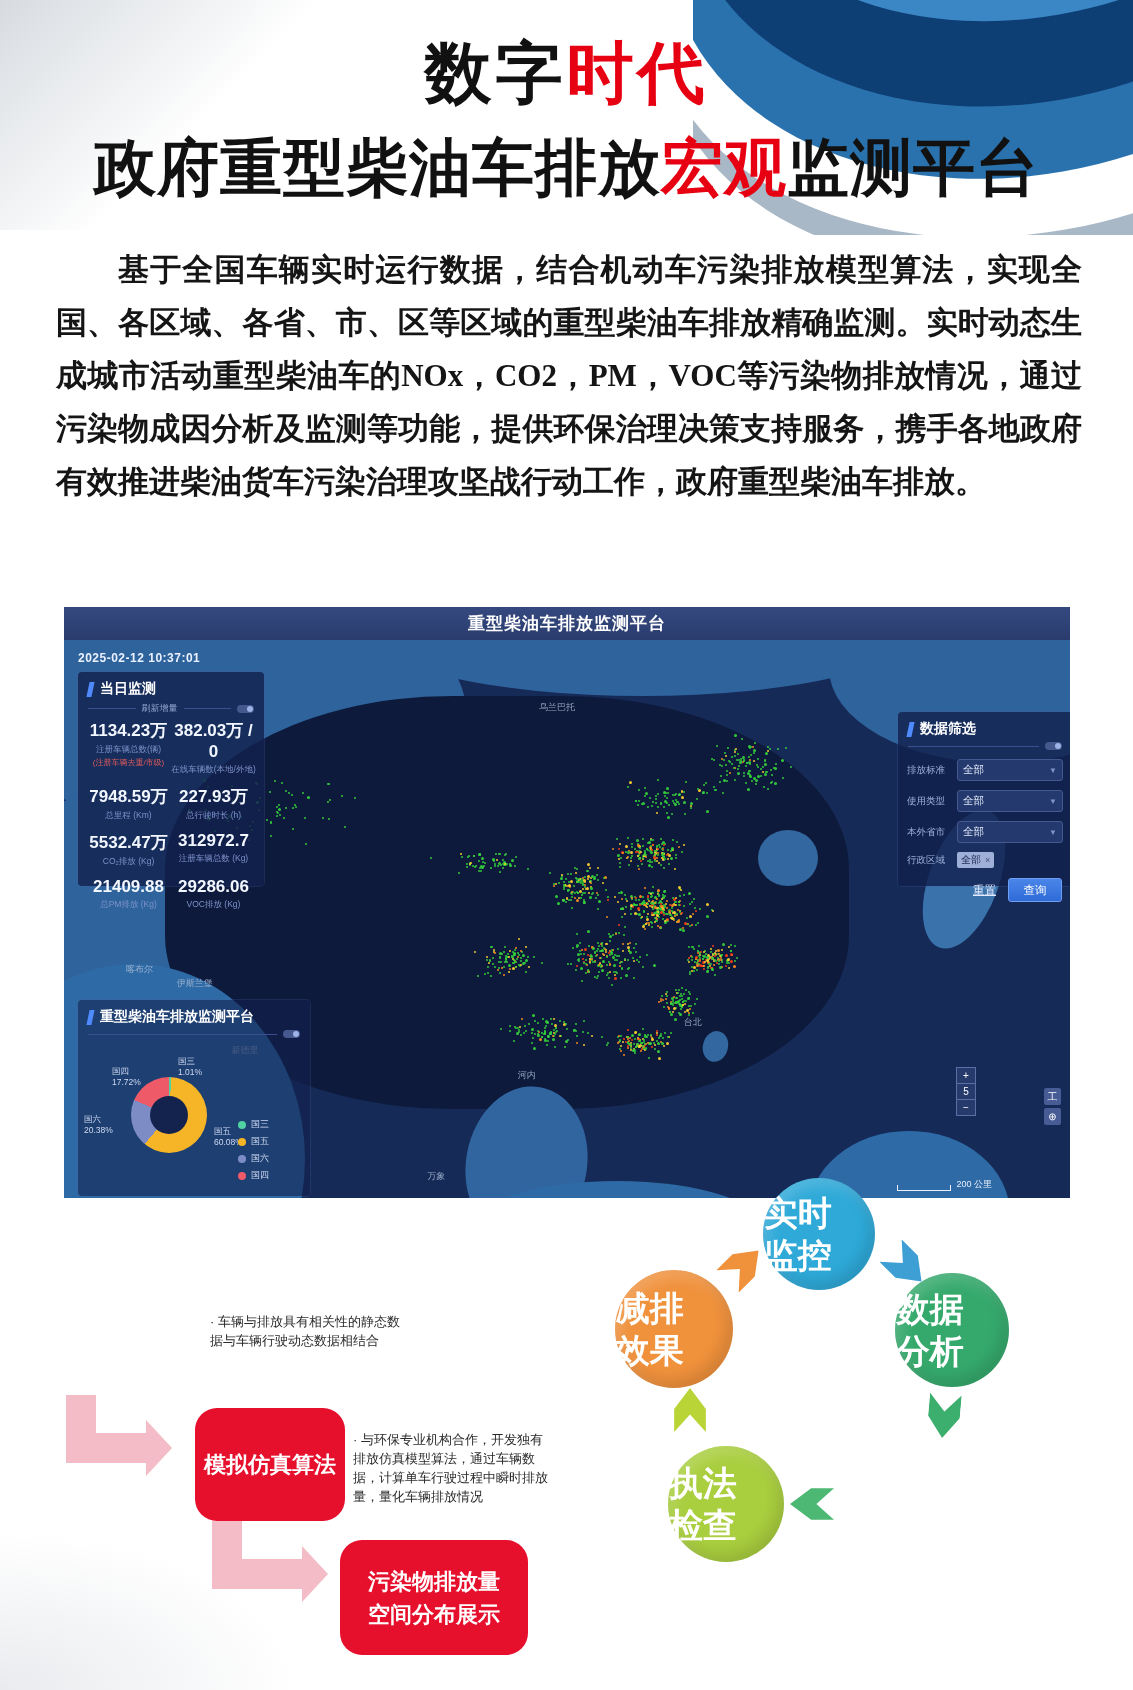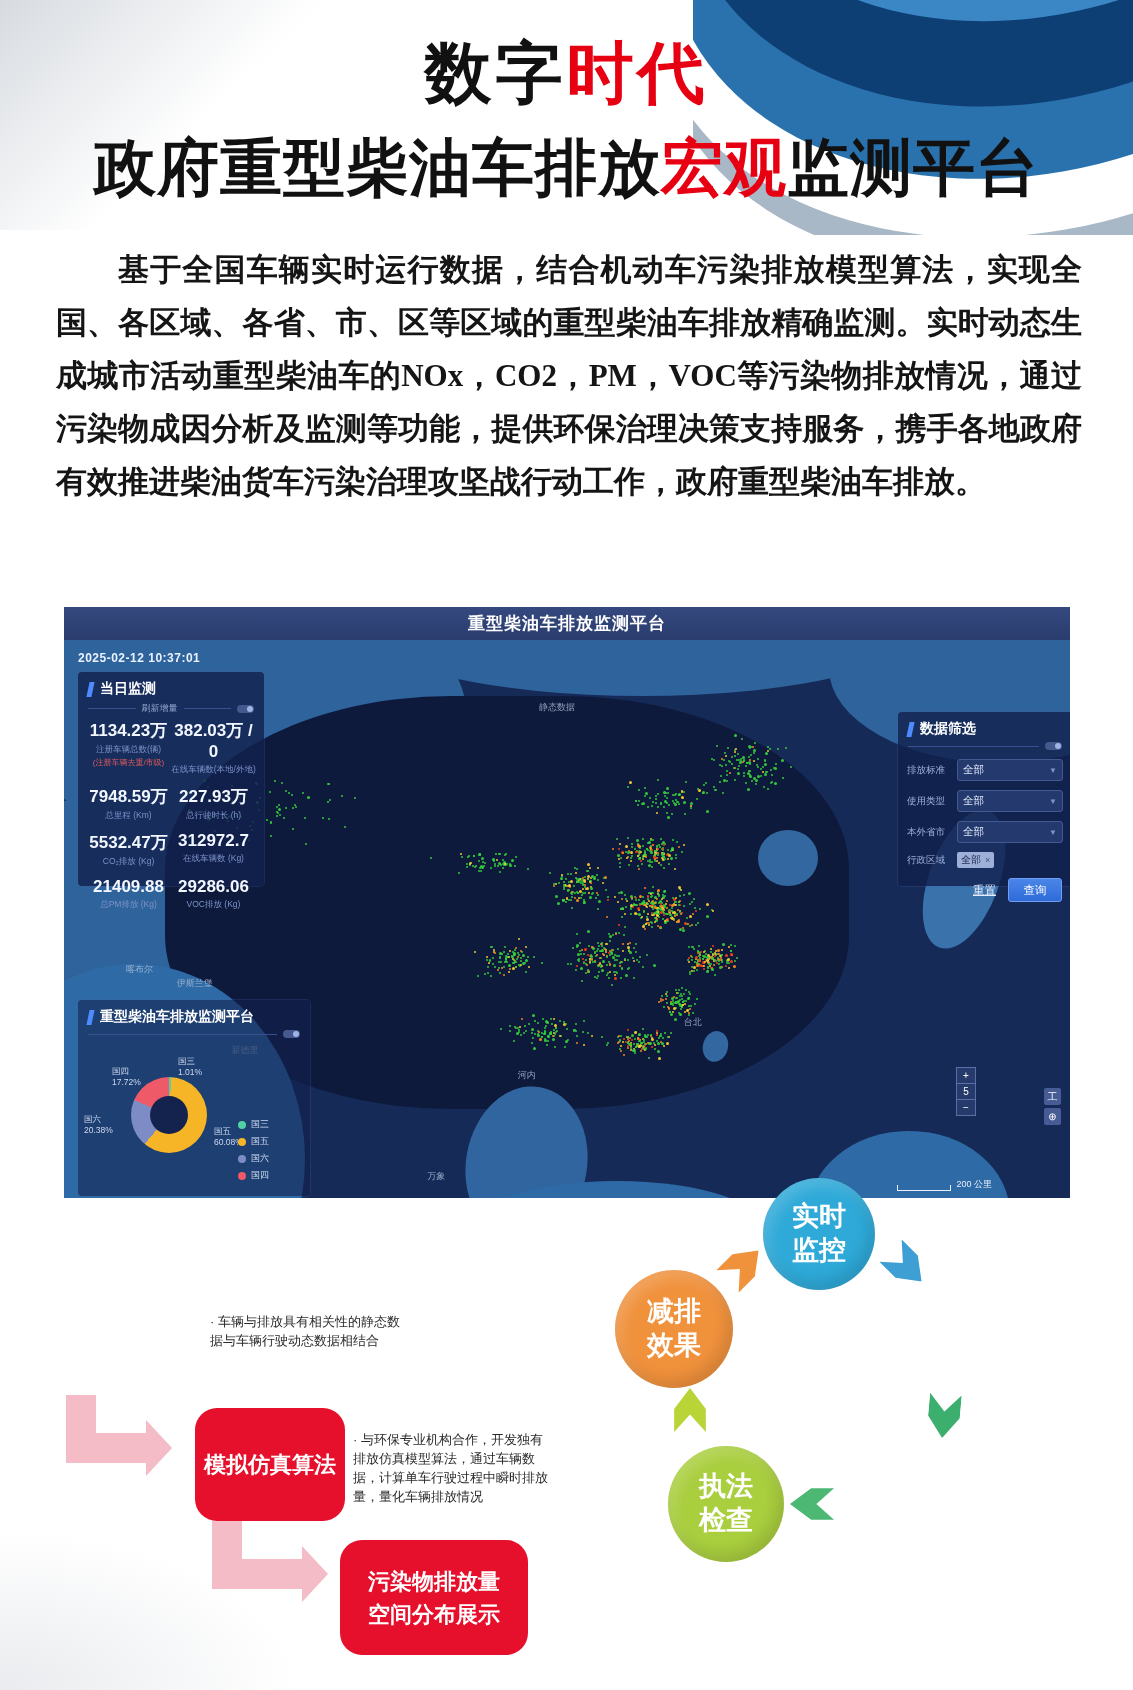--- a/index.html
+++ b/index.html
@@ -98,22 +98,22 @@
   .fb3{left:340px;top:1540px;width:152px;height:115px;font-size:22px;padding:0 18px;}
   .fnote{position:absolute;color:#2b2b2b;font-size:13px;line-height:19px;}
   .fnote::before{content:"· ";}
   .fn1{left:210px;top:1312px;width:190px;}
   .fn2{left:353px;top:1430px;width:195px;}
   .fn3{left:502px;top:1568px;width:155px;}
   .pav,.pah{position:absolute;background:#f3bcc6;}
   .pahead{position:absolute;width:0;height:0;border-top:28px solid transparent;border-bottom:28px solid transparent;
      border-left:26px solid #f3bcc6;}
   
-  .cyc{position:absolute;border-radius:50%;color:#fff;display:flex;align-items:center;justify-content:center;
-     text-align:center;font-weight:bold;font-size:27px;line-height:1.25;
+  .cyc{position:absolute;border-radius:50%;color:#fff;display:flex;align-items:center;justify-content:flex-start;
+     text-align:center;font-weight:bold;font-size:34px;line-height:1.25;
      box-shadow:inset -6px -8px 14px rgba(0,0,0,.12), inset 6px 8px 14px rgba(255,255,255,.18);}
   .cyc span{width:2.05em;word-break:break-all;display:inline-block;}
   .carrow{position:absolute;width:44px;height:36px;
      clip-path:polygon(0 6%,52% 6%,100% 50%,52% 94%,0 94%,40% 50%);}
 </style>
 </head>
 <body>
 
 <div class="poster">
 
@@ -1665,21 +1665,21 @@
           <span style="left: 61.49%; top: 27.09%; width: 2px; height: 2px; background: rgb(53, 210, 60); opacity: 0.95;"></span>
           <span style="left: 56.72%; top: 28.7%; width: 2px; height: 2px; background: rgb(53, 210, 60); opacity: 0.95;"></span>
           <span style="left: 59.96%; top: 27.3%; width: 2px; height: 2px; background: rgb(53, 210, 60); opacity: 0.95;"></span>
           <span style="left: 57.48%; top: 29.06%; width: 3px; height: 3px; background: rgb(53, 210, 60); opacity: 0.95;"></span>
           <span style="left: 62.24%; top: 29.61%; width: 2px; height: 2px; background: rgb(255, 208, 46); opacity: 0.95;"></span>
           <span style="left: 61.04%; top: 29.25%; width: 2px; height: 2px; background: rgb(53, 210, 60); opacity: 0.95;"></span>
           <span style="left: 58.98%; top: 27.47%; width: 2px; height: 2px; background: rgb(53, 210, 60); opacity: 0.95;"></span>
           <span style="left: 62.8%; top: 28.28%; width: 2px; height: 2px; background: rgb(53, 210, 60); opacity: 0.95;"></span>
         </div>
       <div id="maplabels">
-          <span class="maplabel" style="left: 49%; top: 12%;">静态数据</span>
+          <span class="maplabel" style="left: 49%; top: 12%;">乌兰巴托</span>
           <span class="maplabel" style="left: 7.5%; top: 59%;">喀布尔</span>
           <span class="maplabel" style="left: 13%; top: 61.5%;">伊斯兰堡</span>
           <span class="maplabel" style="left: 18%; top: 73.5%; font-family: Liberation Serif, serif;">新德里</span>
           <span class="maplabel" style="left: 62.5%; top: 68.5%;">台北</span>
           <span class="maplabel" style="left: 46%; top: 78%;">河内</span>
           <span class="maplabel" style="left: 37%; top: 96%;">万象</span>
         </div>
 
       <div class="timestamp">2025-02-12 10:37:01</div>
 
@@ -1711,21 +1711,21 @@
             <div class="stat">
               <div class="stat-v">227.93万</div>
               <div class="stat-l">总行驶时长 (h)</div>
             </div>
             <div class="stat">
               <div class="stat-v">5532.47万</div>
               <div class="stat-l">CO₂排放 (Kg)</div>
             </div>
             <div class="stat">
               <div class="stat-v">312972.7</div>
-              <div class="stat-l">在线车辆数 (Kg)</div>
+              <div class="stat-l">注册车辆总数 (Kg)</div>
             </div>
             <div class="stat">
               <div class="stat-v">21409.88</div>
               <div class="stat-l">总PM排放 (Kg)</div>
             </div>
             <div class="stat">
               <div class="stat-v">29286.06</div>
               <div class="stat-l">VOC排放 (Kg)</div>
             </div>
           </div>
@@ -1838,20 +1838,23 @@
   <div class="fnote fn2">与环保专业机构合作，开发独有排放仿真模型算法，通过车辆数据，计算单车行驶过程中瞬时排放量，量化车辆排放情况</div>
   <div class="pav" style="left:212px;top:1521px;width:30px;height:68px;"></div>
   <div class="pah" style="left:212px;top:1559px;width:90px;height:30px;"></div>
   <div class="pahead" style="left:302px;top:1546px;"></div>
 
   <div class="fbox fb3">污染物排放量空间分布展示</div>
 
   <div class="cyc" style="left: 763px; top: 1178px; width: 112px; height: 112px; background: rgb(46, 169, 216);">
       <span>实时监控</span>
     </div>
+  <div class="cyc" style="left: 895px; top: 1273px; width: 114px; height: 114px; background: rgb(53, 169, 108);">
+      <span>数据分析</span>
+    </div>
   <div class="cyc" style="left: 668px; top: 1446px; width: 116px; height: 116px; background: rgb(169, 206, 62);">
       <span>执法检查</span>
     </div>
   <div class="cyc" style="left: 615px; top: 1270px; width: 118px; height: 118px; background: rgb(240, 145, 60);">
       <span>减排效果</span>
     </div>
   <div class="carrow" style="left: 721px; top: 1248px; transform: rotate(-45deg); background: rgb(240, 145, 60);"></div>
   <div class="carrow" style="left: 884px; top: 1248px; transform: rotate(45deg); background: rgb(61, 159, 211);"></div>
   <div class="carrow" style="left: 922px; top: 1398px; transform: rotate(95deg); background: rgb(60, 174, 110);"></div>
   <div class="carrow" style="left: 790px; top: 1486px; transform: rotate(180deg); background: rgb(77, 184, 115);"></div>

